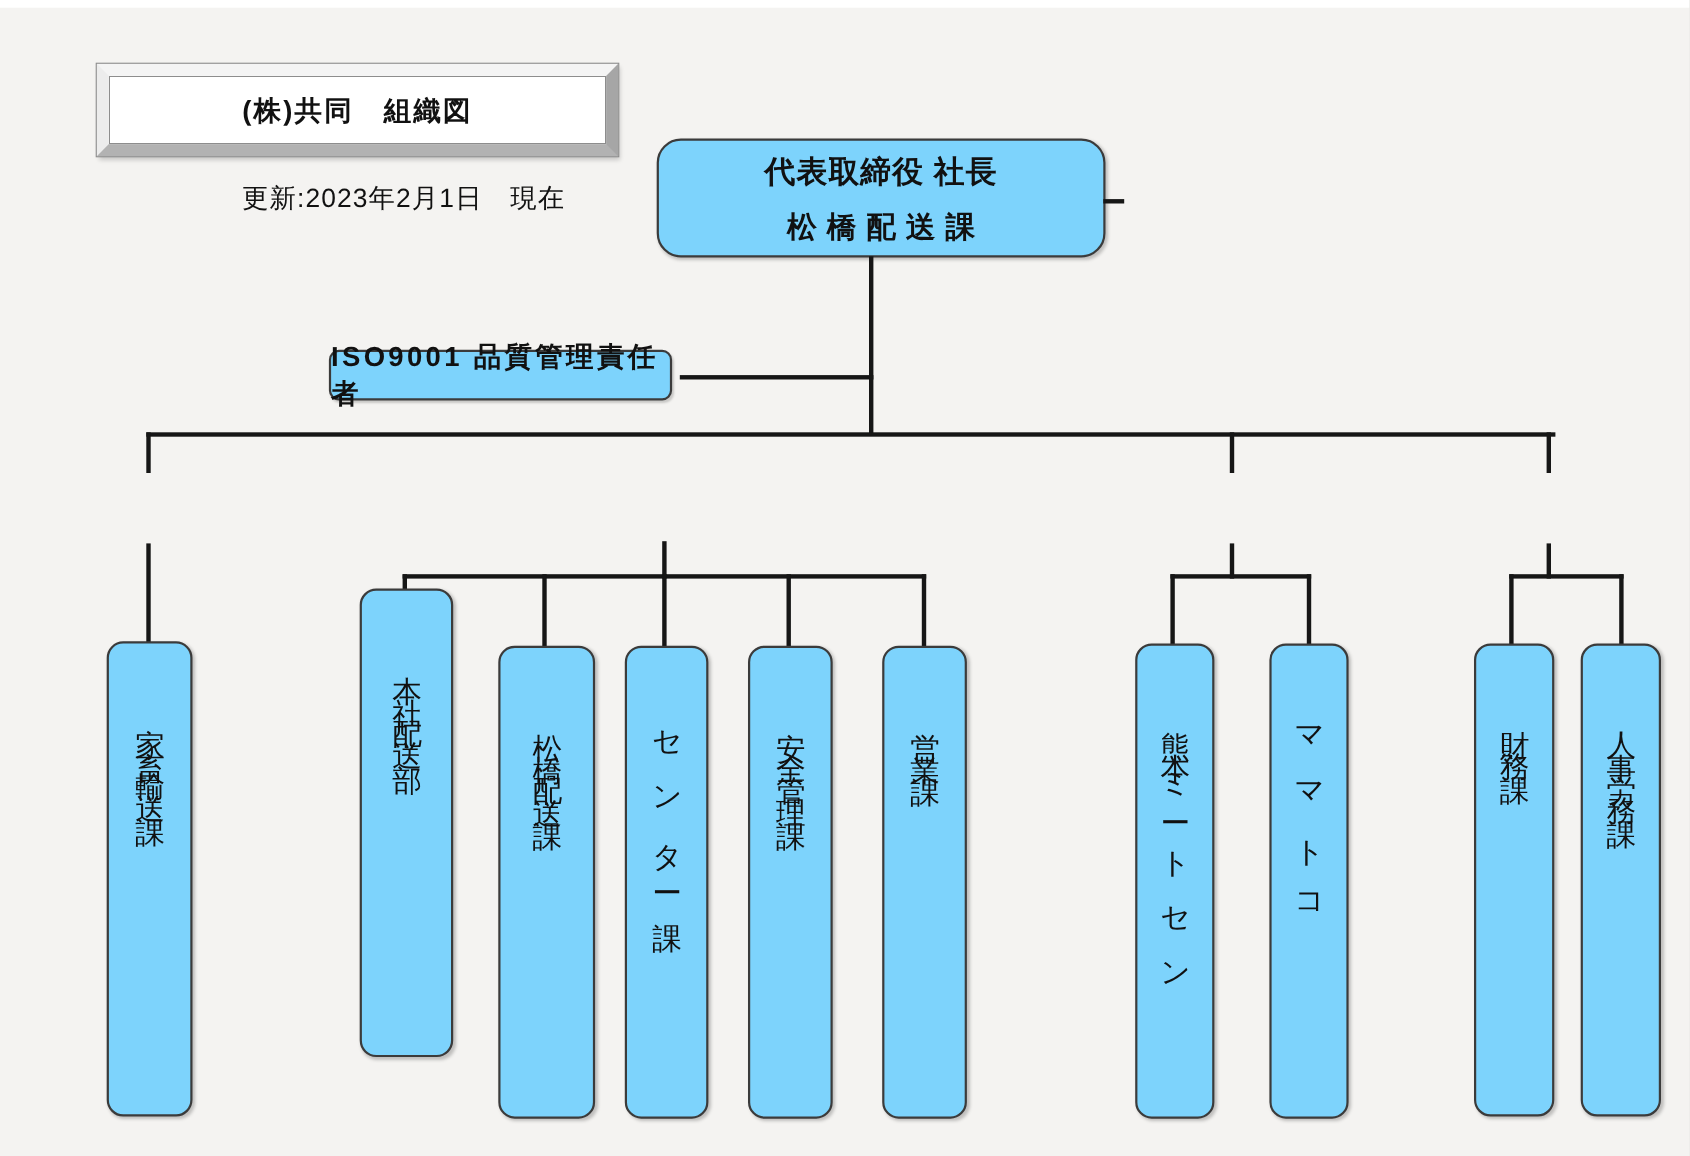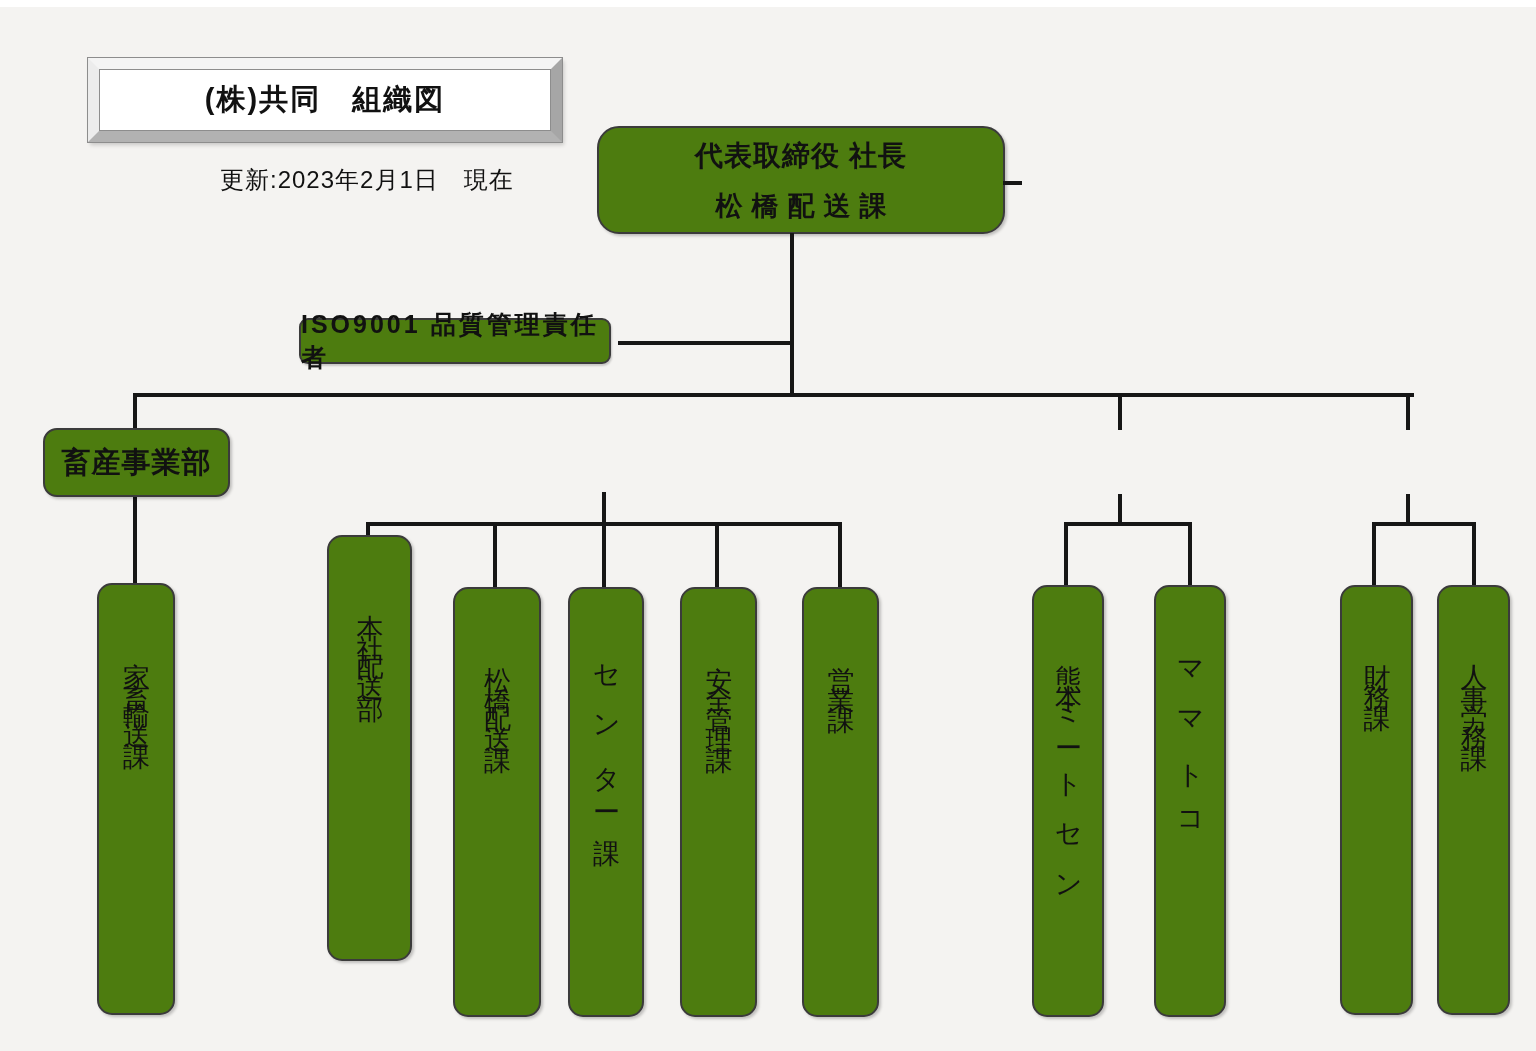--- a/index.html
+++ b/index.html
@@ -14,30 +14,30 @@
   
   .title3d{
     position:absolute;left:88px;top:58px;width:474px;height:84px;box-sizing:border-box;
     background:#ffffff;
     border:11px solid;
     border-color:#f4f4f4 #a6a6a6 #b2b2b2 #ececec;
     outline:1px solid #8d8d8d;
     box-shadow:inset 0 0 0 1px #8d8d8d, 2px 3px 4px rgba(0,0,0,.18);
     display:flex;align-items:center;justify-content:center;
   }
-  .title3d .txt{font-size:29px;font-weight:bold;letter-spacing:2px;}
+  .title3d .txt{font-size:25px;font-weight:bold;letter-spacing:2px;}
 
   .update-note{
     position:absolute;left:203px;top:164px;width:400px;
     font-size:24px;letter-spacing:1px;white-space:pre;margin-left:17px;
   }
 
   
   .node{
-    position:absolute;box-sizing:border-box;background:#4d7c0f;
+    position:absolute;box-sizing:border-box;background:#7dd3fc;
     border:2px solid #3b3b3b;border-radius:16px;
     box-shadow:2px 2px 3px rgba(0,0,0,.22);
   }
   .exec{display:flex;flex-direction:column;align-items:center;justify-content:center;border-radius:22px;}
   .exec .t1{font-size:28px;font-weight:bold;letter-spacing:1px;}
   .exec .t2{font-size:27px;font-weight:bold;letter-spacing:9px;margin-top:13px;text-indent:9px;}
 
   .president{left:597px;top:126px;width:408px;height:108px;}
   .chairman{left:1020px;top:132px;width:272px;height:92px;border-radius:18px;}
   .chairman .t2{margin-top:10px;}
@@ -147,23 +147,20 @@
   <div class="vline ln-kikuchi-drop"></div>
   <div class="hline ln-rail2"></div>
   <div class="vline ln-r2a"></div>
   <div class="vline ln-r2b"></div>
 
   <div class="vline ln-somu-drop"></div>
   <div class="hline ln-rail3"></div>
   <div class="vline ln-r3a"></div>
   <div class="vline ln-r3b"></div>
 
-  <div class="node division div-chikusan">
-    <span class="txt">畜産事業部</span>
-  </div>
 
   <div class="node section c0">
     <span class="vtext">家畜輸送課</span>
   </div>
   <div class="node section c1">
     <span class="vtext">本社配送部</span>
   </div>
   <div class="node section c2">
     <span class="vtext">松橋配送課</span>
   </div>

